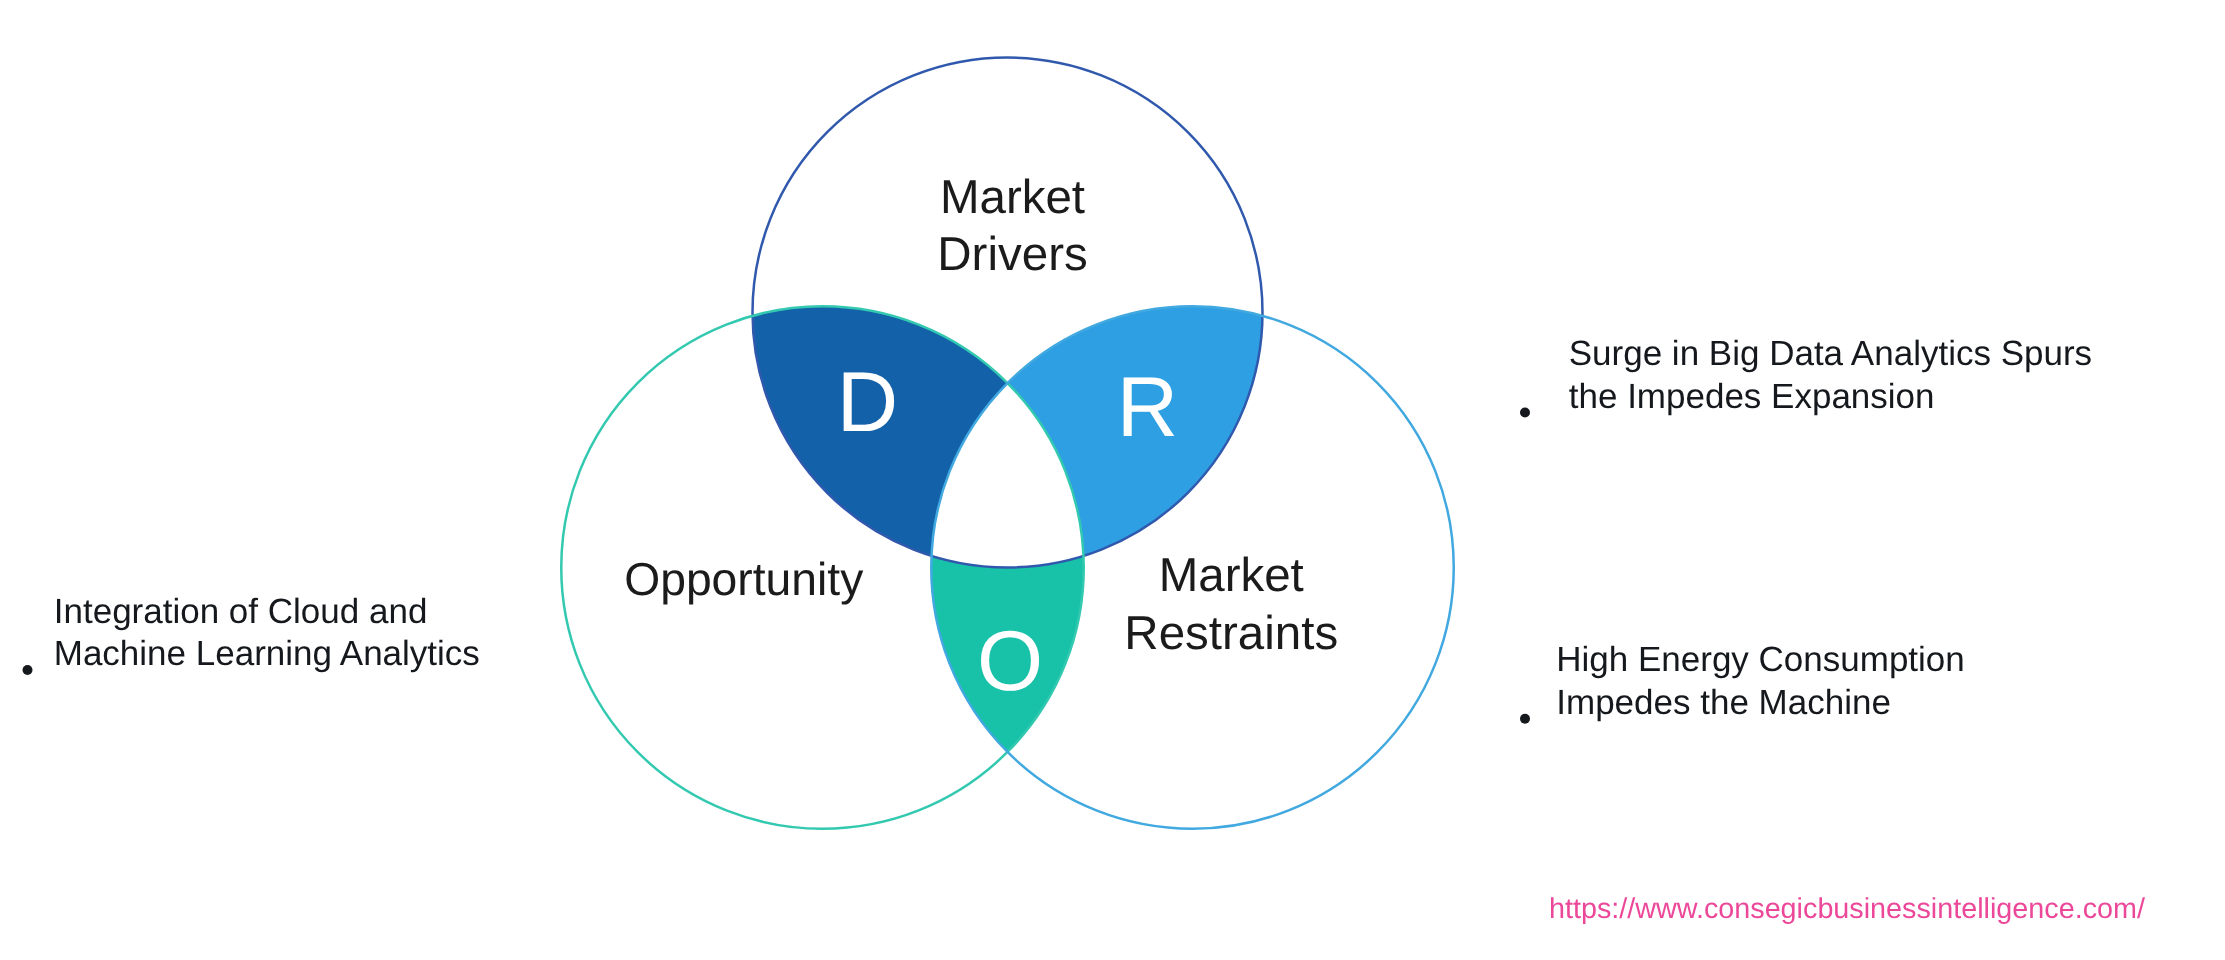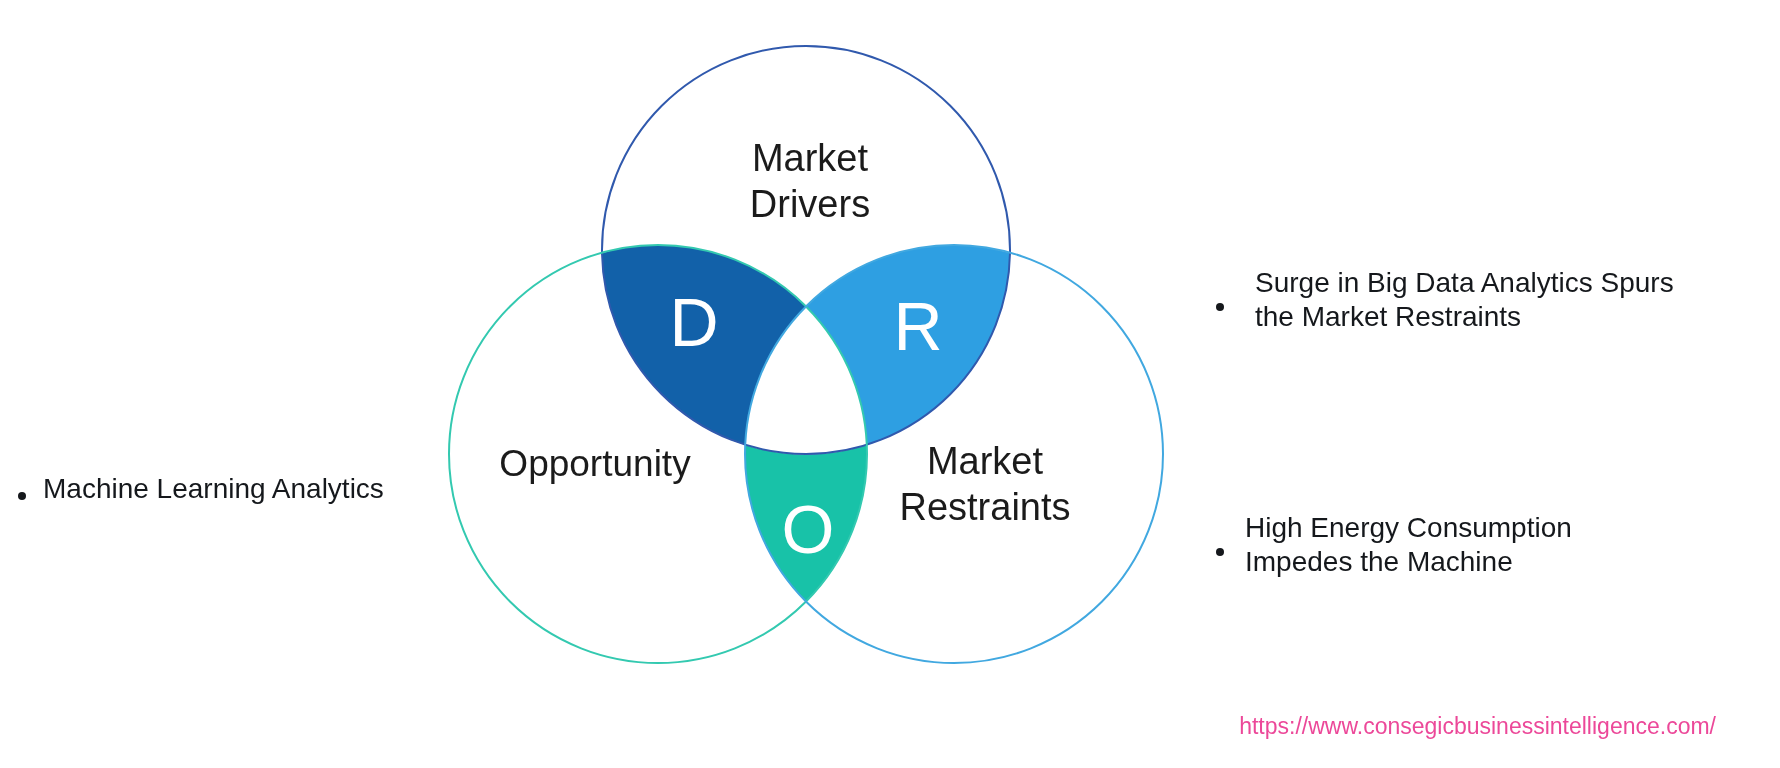--- a/index.html
+++ b/index.html
@@ -41,21 +41,21 @@
     width: 100px;
     text-align: center;
     color: #ffffff;
     font-size: 68px;
     line-height: 68px;
     font-weight: 500;
   }
   .note {
     position: absolute;
     display: flex;
-    align-items: center;
+    align-items: flex-end;
     color: #15181c;
     font-size: 28px;
     line-height: 34px;
     font-weight: 400;
   }
   .note .dot {
     flex: 0 0 auto;
     width: 8px;
     height: 8px;
     border-radius: 50%;
@@ -103,29 +103,30 @@
     <div>Restraints</div>
   </div>
 
   <div class="venn-letter" style="left:644px; top:288px;">D</div>
   <div class="venn-letter" style="left:868px; top:292px;">R</div>
   <div class="venn-letter" style="left:758px; top:495px;">O</div>
 
   <div class="note" style="left:18px; top:472px;">
     <span class="dot" style="margin-right:17px;"></span>
     <div class="note-lines">
+      <div>Integration of Cloud and</div>
       <div>Machine Learning Analytics</div>
     </div>
   </div>
 
   <div class="note" style="left:1216px; top:266px;">
     <span class="dot" style="margin-right:31px;"></span>
     <div class="note-lines">
       <div>Surge in Big Data Analytics Spurs</div>
-      <div>the Market Restraints</div>
+      <div>the Impedes Expansion</div>
     </div>
   </div>
 
   <div class="note" style="left:1216px; top:511px;">
     <span class="dot" style="margin-right:21px;"></span>
     <div class="note-lines">
       <div>High Energy Consumption</div>
       <div>Impedes the Machine</div>
     </div>
   </div>

